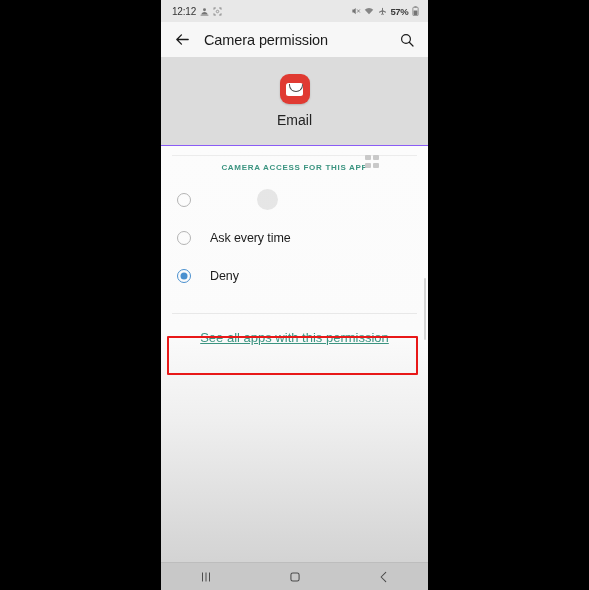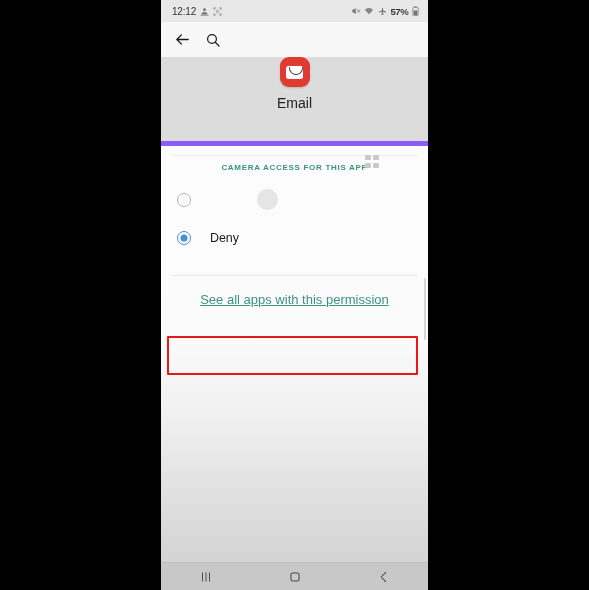--- a/index.html
+++ b/index.html
@@ -57,22 +57,23 @@
   }
   .ab-icon { width:17px; height:17px; display:flex; align-items:center; justify-content:center; }
 
   
   .appheader {
     height:89px;
     background:#dcdcdc;
     display:flex;
     flex-direction:column;
     align-items:center;
+    justify-content:center;
     gap:8px;
-    border-bottom:5px solid #8b5cf6;
+    border-bottom:1px solid #8b5cf6;
   }
   .appicon {
     width:30px; height:30px;
     border-radius:9px;
     background:#e03a32;
     display:flex; align-items:center; justify-content:center;
     box-shadow:0 1px 2px rgba(0,0,0,.18);
   }
   .appicon .env {
     width:17px; height:13px;
@@ -260,20 +261,21 @@
         </svg>
       </div>
     </div>
 
     <div class="actionbar">
       <div class="ab-icon">
         <svg width="17" height="17" viewBox="0 0 24 24">
           <path d="M20 12H4M10.5 5.5 4 12l6.5 6.5" fill="none" stroke="#1b1b1b" stroke-width="1.9" stroke-linecap="round" stroke-linejoin="round"></path>
         </svg>
       </div>
+      <span class="ab-title">Camera permission</span>
       <div class="ab-icon">
         <svg width="16" height="16" viewBox="0 0 24 24">
           <circle cx="10.5" cy="10.5" r="6.6" fill="none" stroke="#1b1b1b" stroke-width="1.8"></circle>
           <path d="M15.4 15.4 21 21" stroke="#1b1b1b" stroke-width="1.8" stroke-linecap="round"></path>
         </svg>
       </div>
     </div>
 
     <div class="appheader">
       <div class="appicon">
@@ -293,20 +295,24 @@
             <i></i>
             <i></i>
         </div>
       </div>
 
       <div class="option">
         <span class="radio"></span>
         <span class="touch-dot"></span>
       </div>
 
+      <div class="option">
+        <span class="radio"></span>
+        <span class="opt-label">Ask every time</span>
+      </div>
 
       <div class="option">
         <span class="radio checked"></span>
         <span class="opt-label">Deny</span>
       </div>
 
       <div class="foot-divider"></div>
       <div class="foot-link">See all apps with this permission</div>
 
       <div class="scroll-track"></div>

